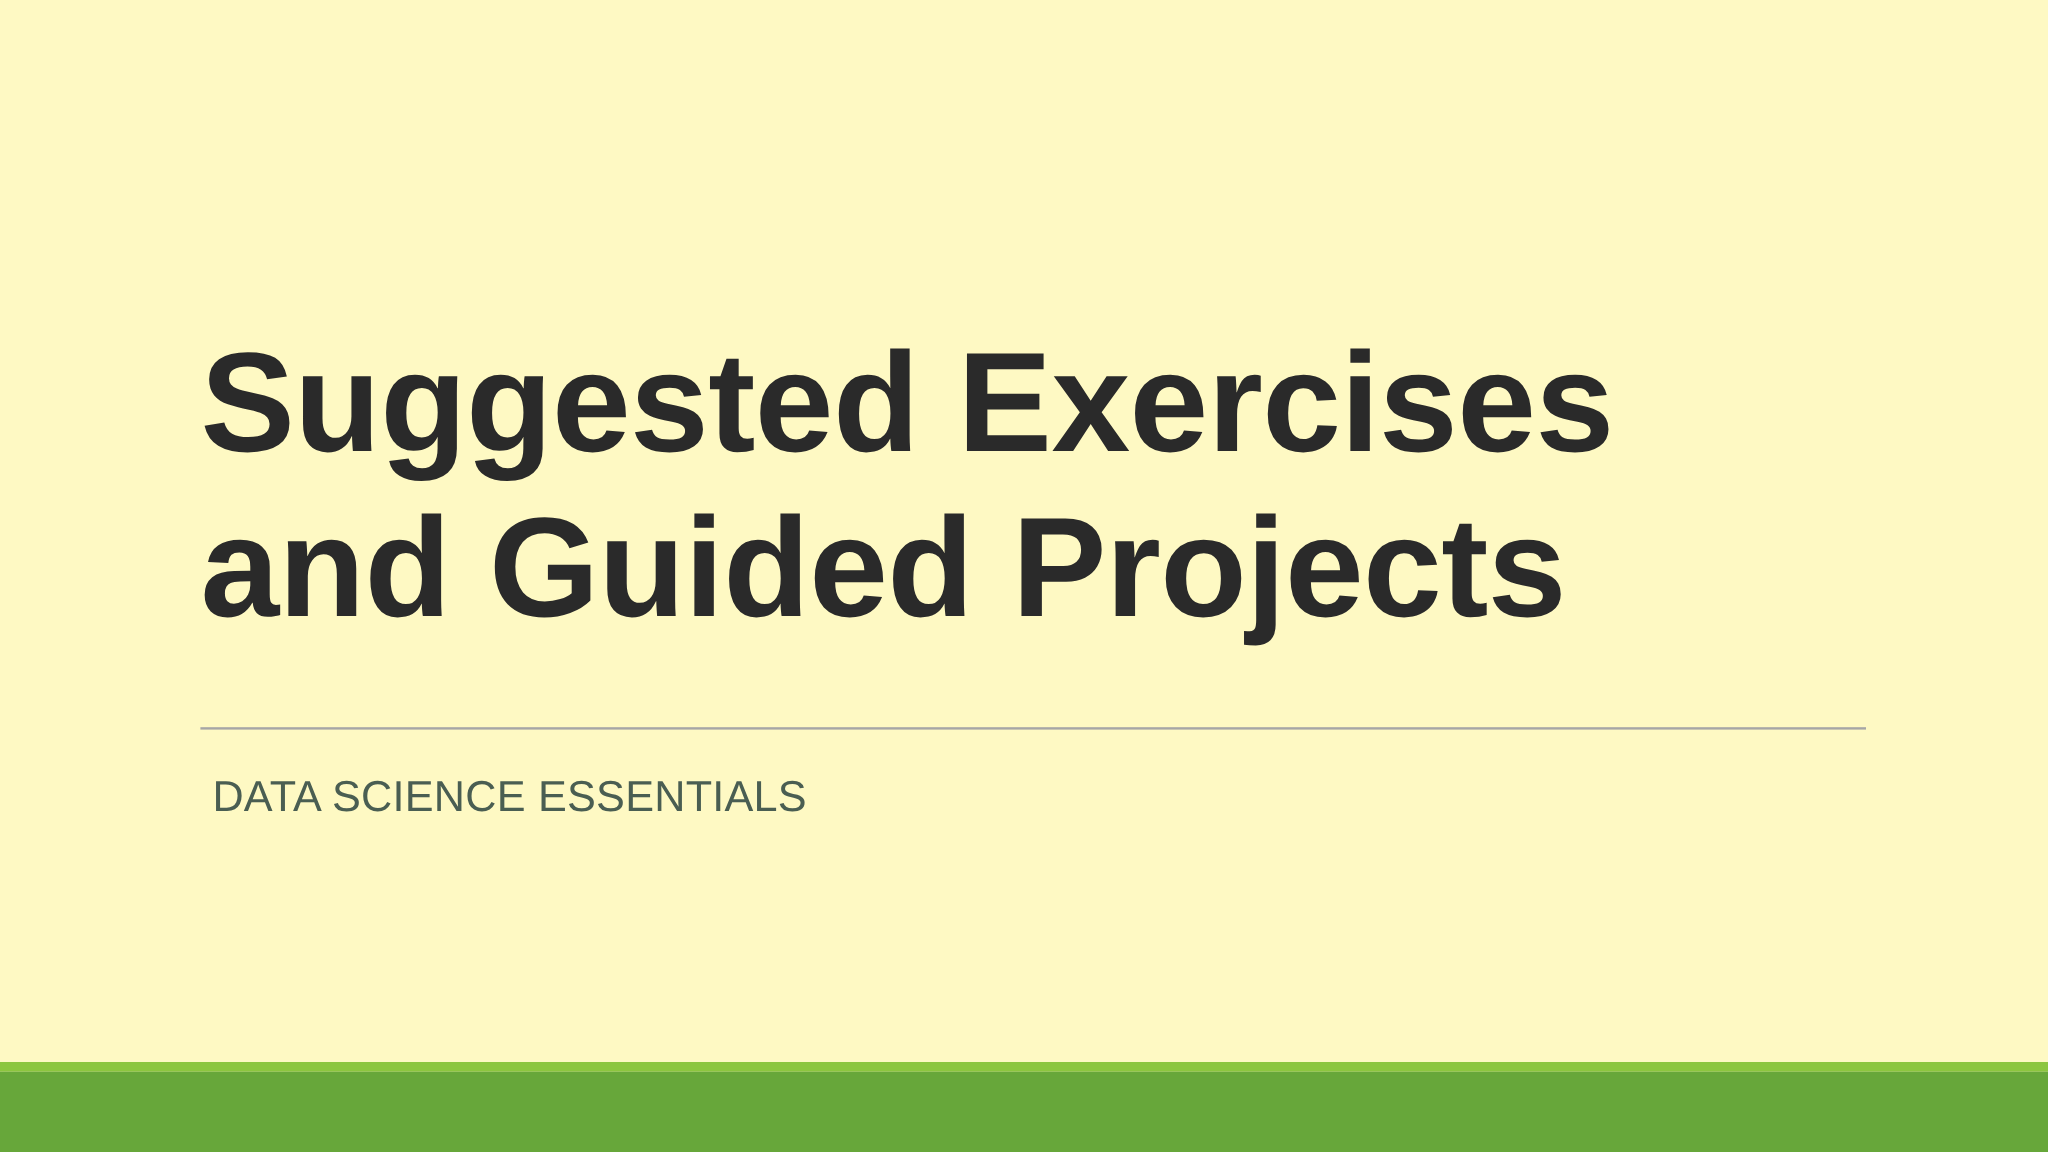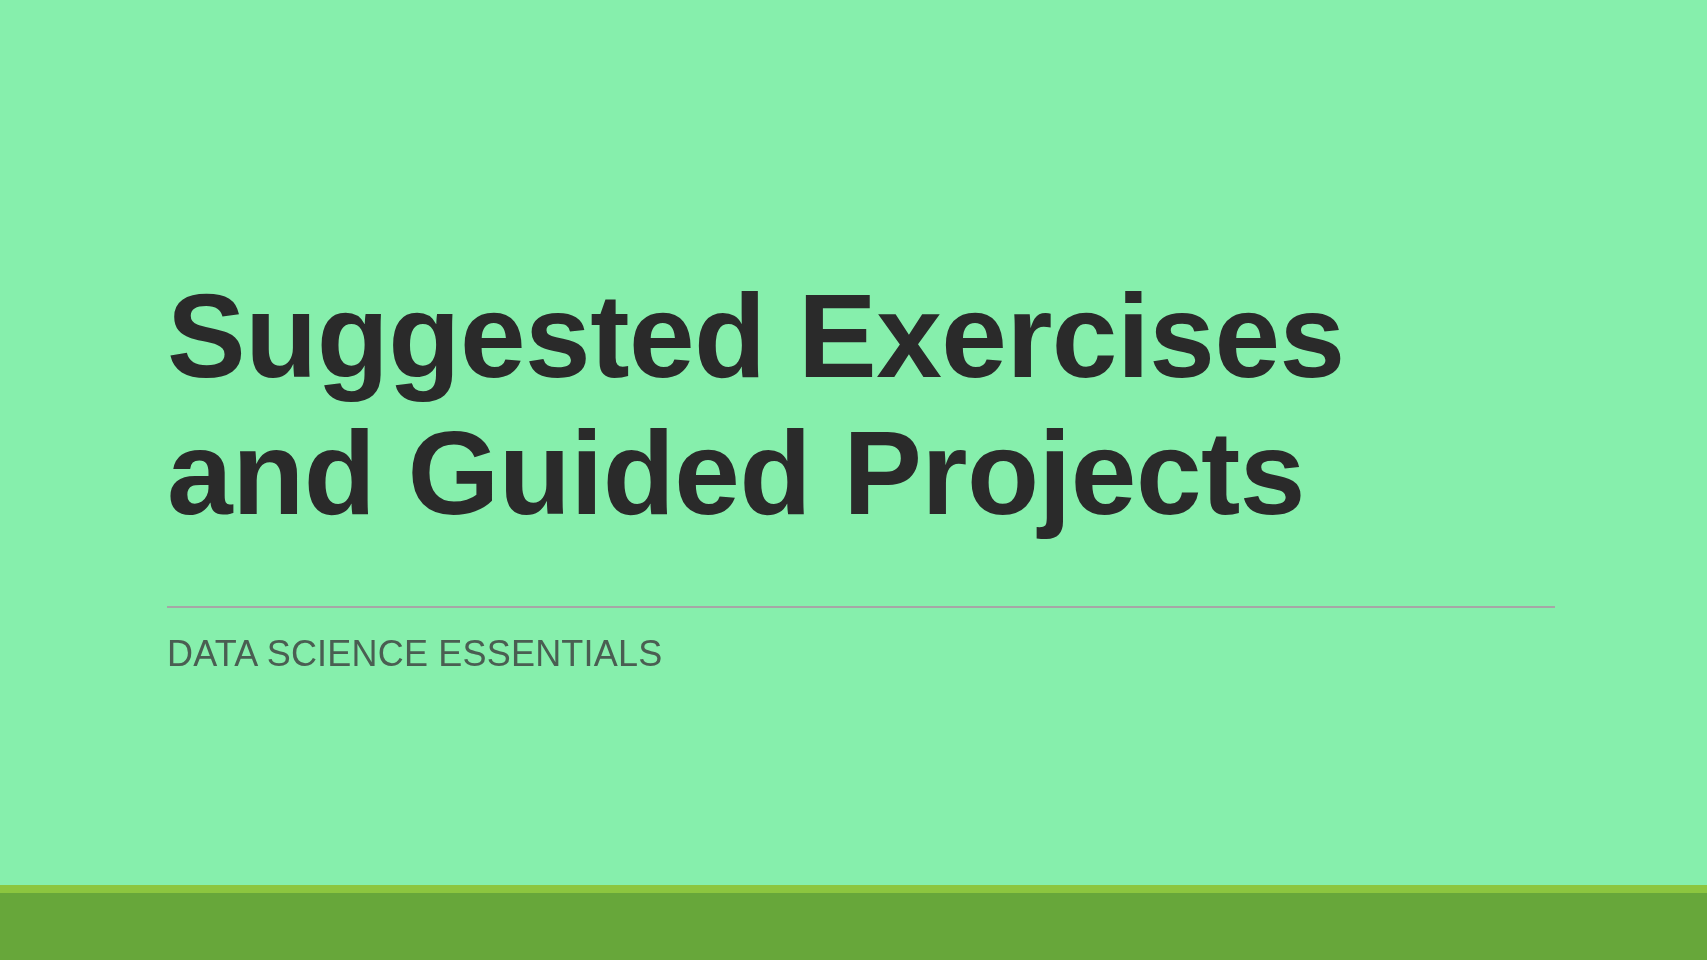--- a/index.html
+++ b/index.html
@@ -10,21 +10,21 @@
 
   body {
     font-family: "Liberation Sans", sans-serif;
     -webkit-font-smoothing: antialiased;
   }
 
   #slide {
     position: relative;
     width: 1707px;
     height: 960px;
-    background: #86efac;
+    background: #fef9c3;
     overflow: hidden;
   }
 
   
   #title-block {
     position: absolute;
     left: 167px;
     top: 268px;
     width: 1390px;
   }
@@ -48,21 +48,21 @@
     width: 1388px;
     height: 2px;
     background: #a6a6a6;
   }
 
   
   #slide-subtitle {
     position: absolute;
     left: 167px;
     top: 631px;
-    margin: 0;
+    margin: 10px;
     font-size: 36px;
     line-height: 1.25;
     font-weight: 400;
     letter-spacing: 0.2px;
     color: #4a5e52;
     font-family: "Liberation Sans", sans-serif;
   }
 
   
   #accent-band-light {

